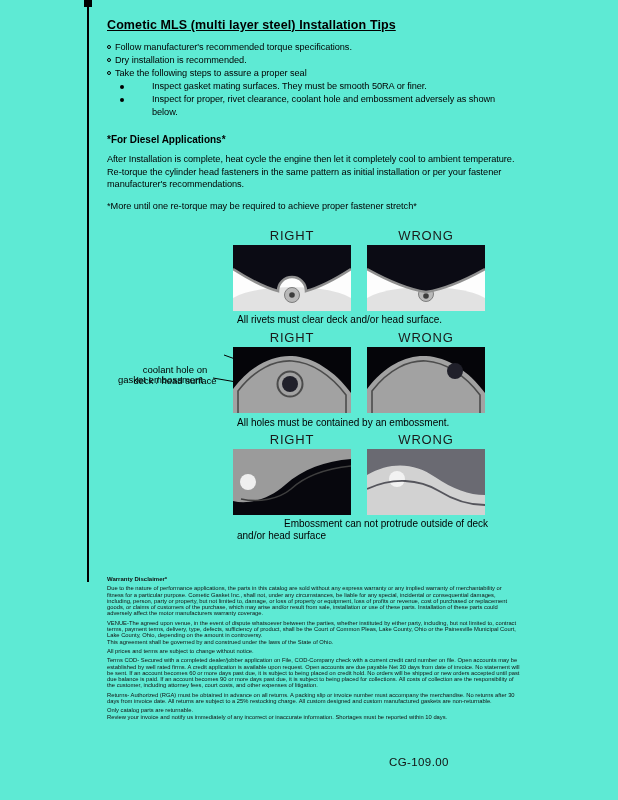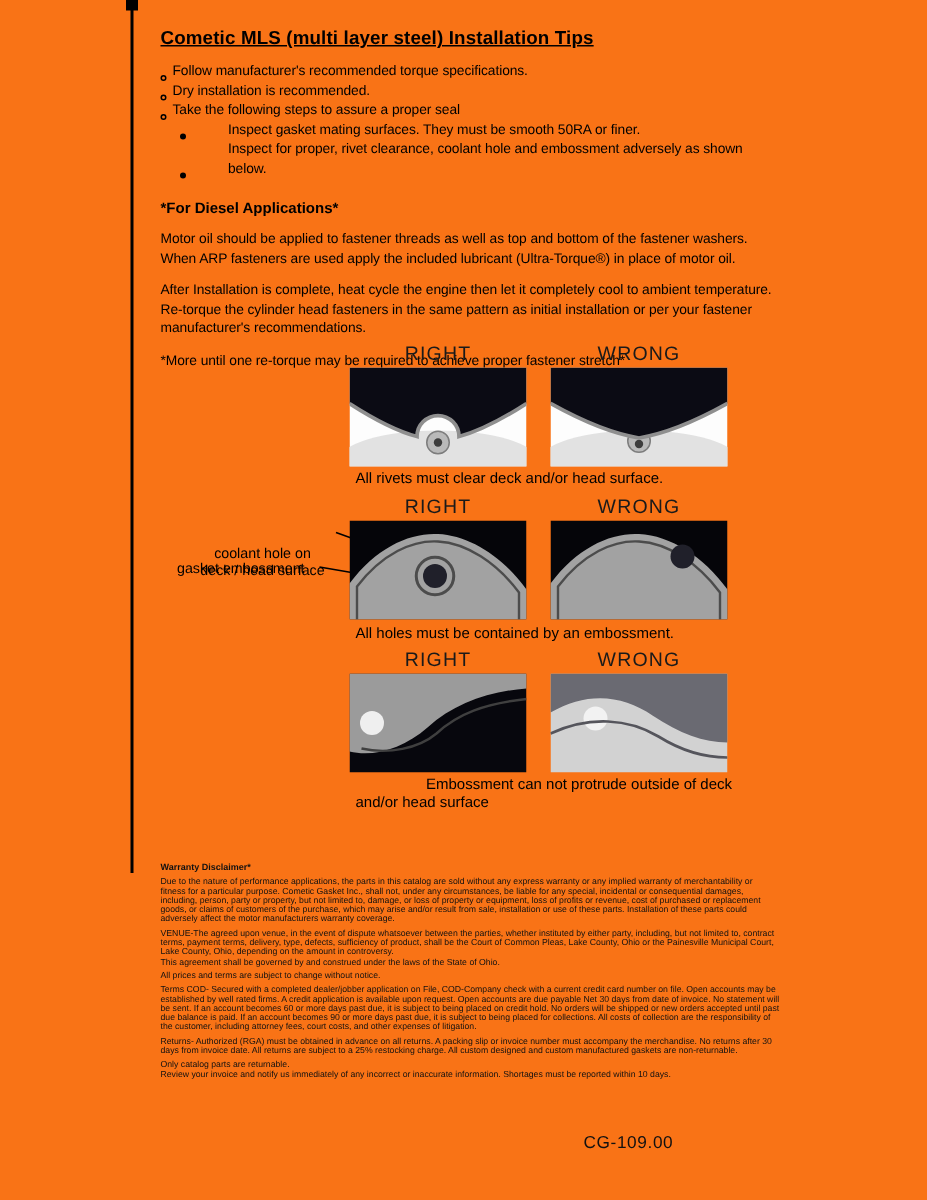--- a/index.html
+++ b/index.html
@@ -4,33 +4,33 @@
 <style>
   * { margin: 0; padding: 0; box-sizing: border-box; }
   html, body { background: #ffffff; }
   body {
     width: 618px; height: 800px;
     position: relative;
     font-family: "Liberation Sans", sans-serif;
     color: #000;
     overflow: hidden;
   }
-  .page { position: absolute; inset: 0; background: #f97316; }
+  .page { position: absolute; inset: 0; background: #5eead4; }
 
   .left-rule { position: absolute; left: 87px; top: 0; width: 2px; height: 582px; background: #000; }
   .top-mark { position: absolute; left: 84px; top: 0; width: 8px; height: 7px; background: #000; }
 
   .content { position: absolute; left: 107px; top: 18px; width: 413px; }
 
   .title {
     font-size: 12.5px; font-weight: bold; text-decoration: underline;
     letter-spacing: 0.1px; margin-bottom: 9px;
   }
 
-  .bullet { display: flex; align-items: flex-end; font-size: 9.2px; line-height: 13px; letter-spacing: -0.05px; }
+  .bullet { display: flex; align-items: flex-start; font-size: 9.2px; line-height: 13px; letter-spacing: -0.05px; }
   .bullet .marker { flex: none; display: inline-block; border-radius: 50%; }
   .marker.hollow { width: 4px; height: 4px; border: 1px solid #000; margin: 4px 4px 0 0; }
   .marker.filled { width: 4px; height: 4px; background: #000; margin: 4.5px 2px 0 0; }
   .bullet.l2 { margin-left: 13px; gap: 26px; }
 
   .diesel-heading { font-size: 10px; font-weight: bold; margin-top: 15px; margin-bottom: 8px; }
   .para { font-size: 9.2px; line-height: 12.5px; letter-spacing: -0.05px; margin-bottom: 9px; width: 408px; }
 
   .diagrams { position: absolute; left: 0; top: 0; width: 618px; height: 560px; }
   .dg-label { position: absolute; width: 118px; text-align: center; font-size: 13px; letter-spacing: 0.8px; color: #1a1a1a; }
@@ -72,21 +72,20 @@
     <div class="bullet l2">
       <span class="marker filled"></span>
       <span>Inspect gasket mating surfaces.  They must be smooth 50RA or finer.</span>
     </div>
     <div class="bullet l2">
       <span class="marker filled"></span>
       <span>Inspect for proper, rivet clearance, coolant hole and embossment adversely as shown below.</span>
     </div>
 
     <div class="diesel-heading">*For Diesel Applications*</div>
-    <p class="para">Motor oil should be applied to fastener threads as well as top and bottom of the fastener washers. When ARP fasteners are used apply the included lubricant (Ultra-Torque®) in place of motor oil.</p>
     <p class="para">After Installation is complete, heat cycle the engine then let it completely cool to ambient temperature. Re-torque the cylinder head fasteners in the same pattern as initial installation or per your fastener manufacturer's recommendations.</p>
     <p class="para">*More until one re-torque may be required to achieve proper fastener stretch*</p>
   </div>
 
   <div class="diagrams">
 
     <div class="dg-label" style="left:233px; top:228px;">RIGHT</div>
     <div class="dg-label" style="left:367px; top:228px;">WRONG</div>
 
     <div class="dg-fig" style="left:233px; top:245px;">

